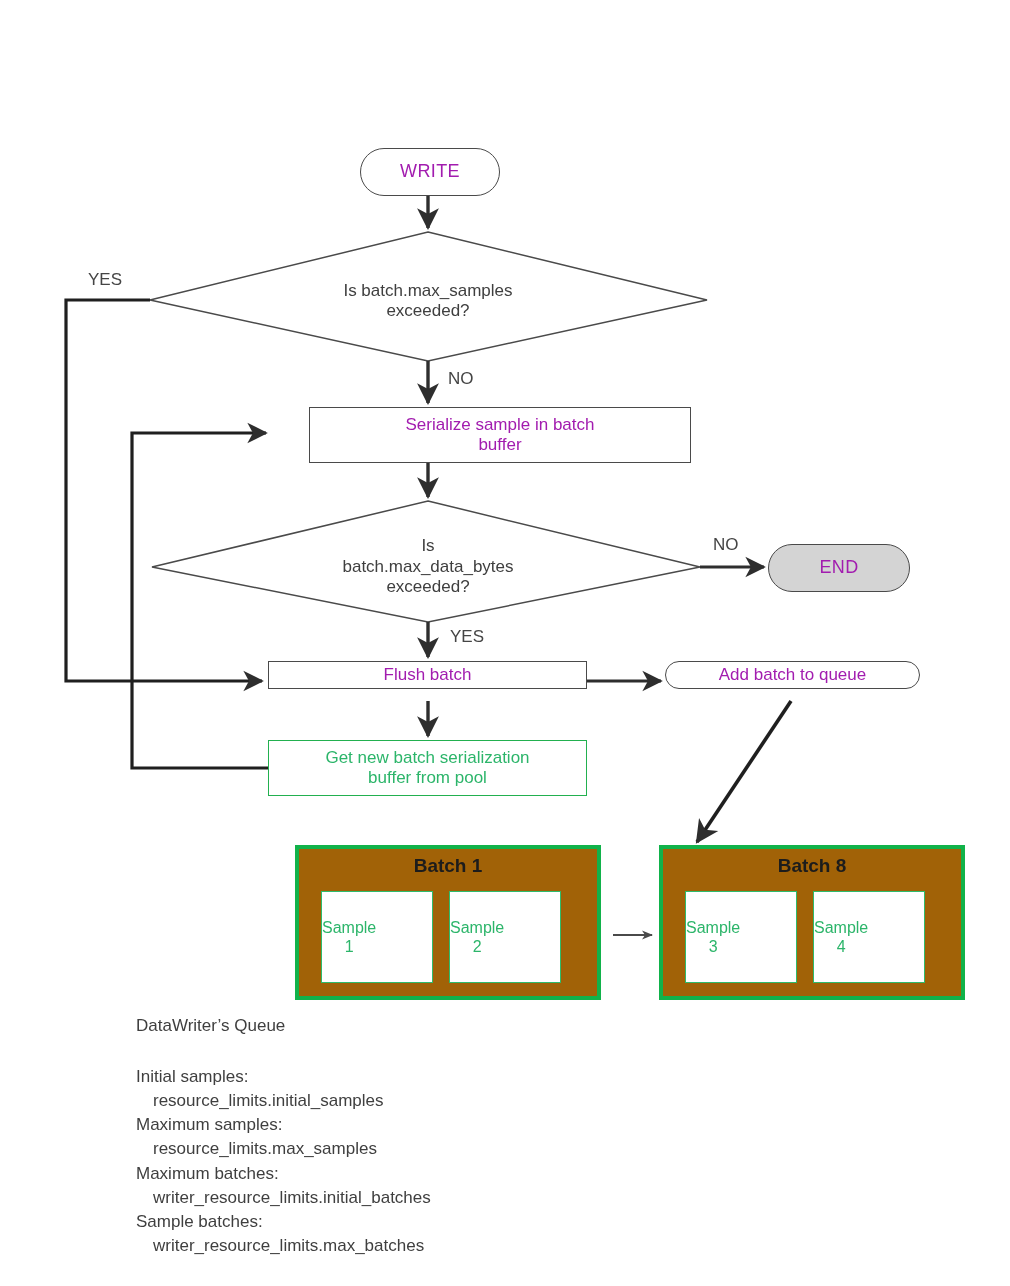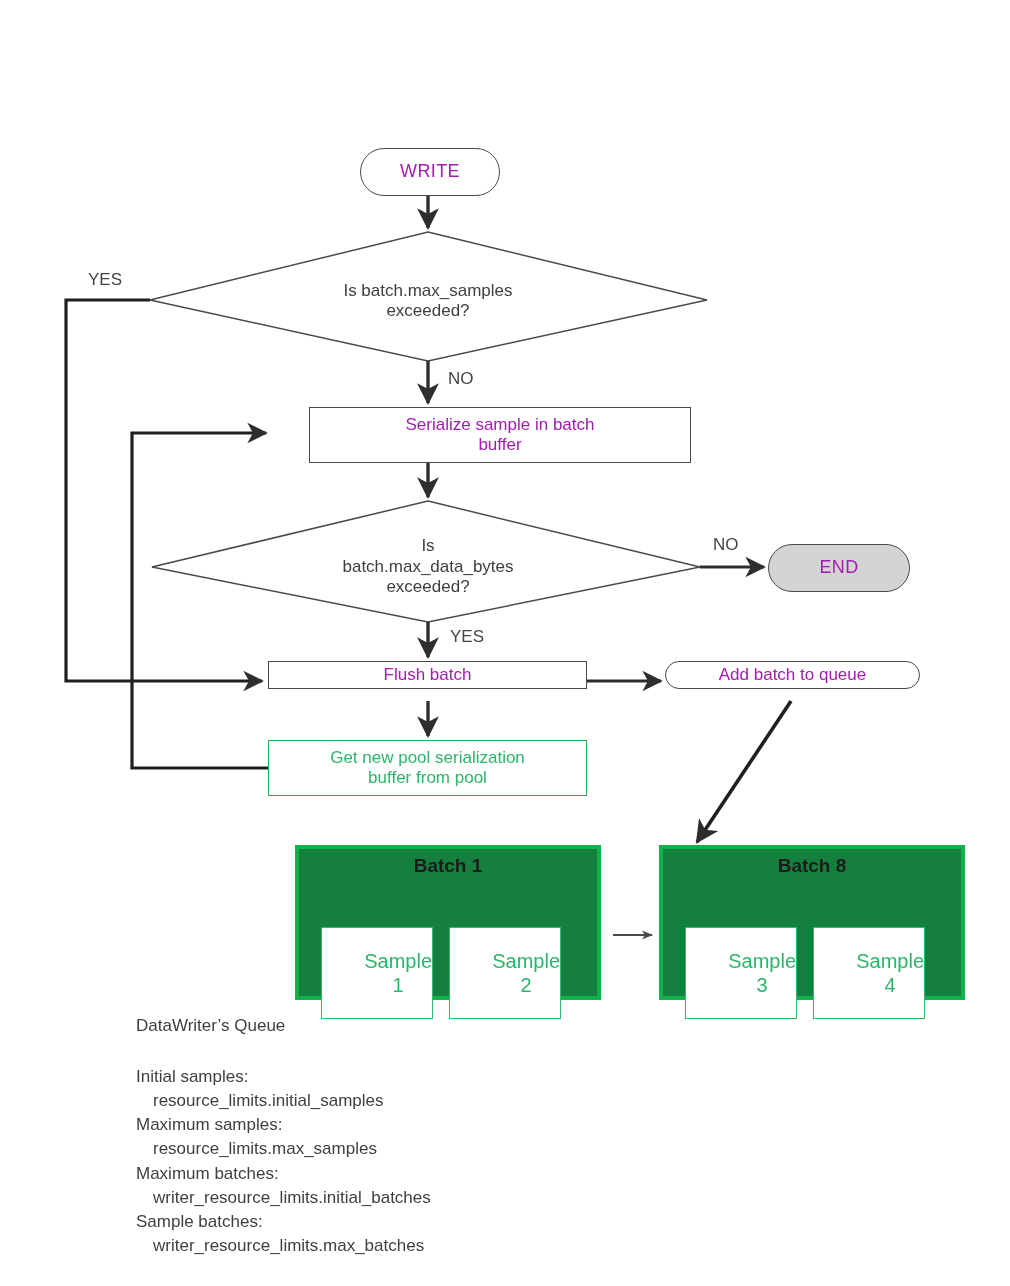--- a/index.html
+++ b/index.html
@@ -74,44 +74,43 @@
     position: absolute;
     font-size: 17px;
     color: #454545;
     white-space: nowrap;
   }
   
   .batch {
     position: absolute;
     box-sizing: border-box;
     border: 4px solid #11b24a;
-    background: #15803d;
+    background: #a16207;
   }
   .batch-title {
     position: absolute;
     left: 0; right: 0;
     top: 6px;
     text-align: center;
     font-size: 19px;
     font-weight: bold;
     color: #1c1c1c;
   }
   .sample {
     position: absolute;
     box-sizing: border-box;
     border: 1.4px solid #2fbb6b;
     background: #ffffff;
     display: flex;
     align-items: center;
-    justify-content: flex-end;
-    text-align: center;
-    font-size: 20px;
+    justify-content: flex-start;
+    text-align: center;
+    font-size: 16px;
     line-height: 1.2;
     color: #2cb56a;
-    margin-top: 36px;
   }
   
   .caption {
     position: absolute;
     font-size: 17px;
     color: #3f3f3f;
     white-space: pre;
     line-height: 1.0;
   }
   .limits {
@@ -198,21 +197,21 @@
   <div class="node process" style="left:268px; top:661px; width:319px; height:28px;">
     <span>Flush batch</span>
   </div>
 
   <div class="node process" style="left:665px; top:661px; width:255px; height:28px;border-radius:15px;">
     <span>Add batch to queue</span>
   </div>
 
   <div class="node process greenbox" style="left:268px; top:740px; width:319px; height:56px;">
     <div>
-      <div>Get new pool serialization</div>
+      <div>Get new batch serialization</div>
       <div>buffer from pool</div>
     </div>
   </div>
 
   <div class="edge-label" style="left:88px; top:270px;">YES</div>
   <div class="edge-label" style="left:448px; top:369px;">NO</div>
   <div class="edge-label" style="left:713px; top:535px;">NO</div>
   <div class="edge-label" style="left:450px; top:627px;">YES</div>
 
   <div class="batch" style="left:295px; top:845px; width:306px; height:155px;">

